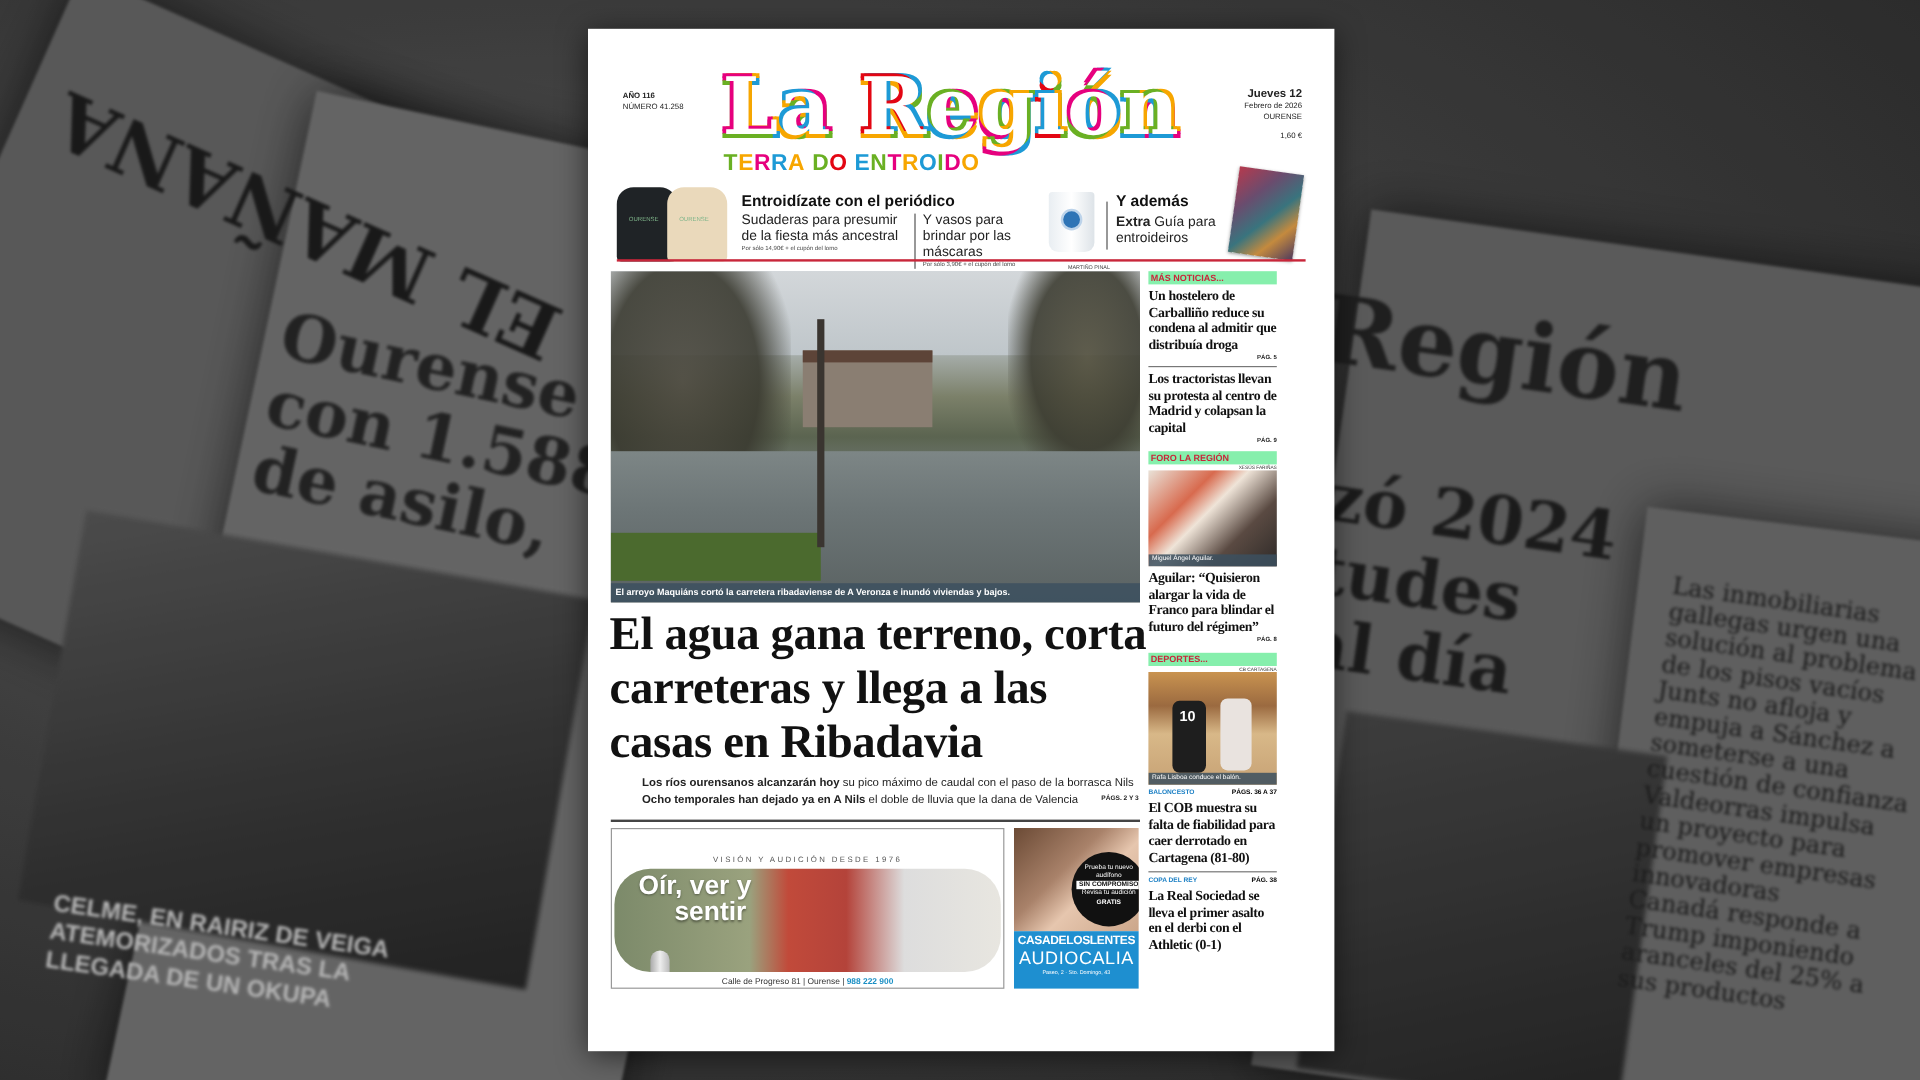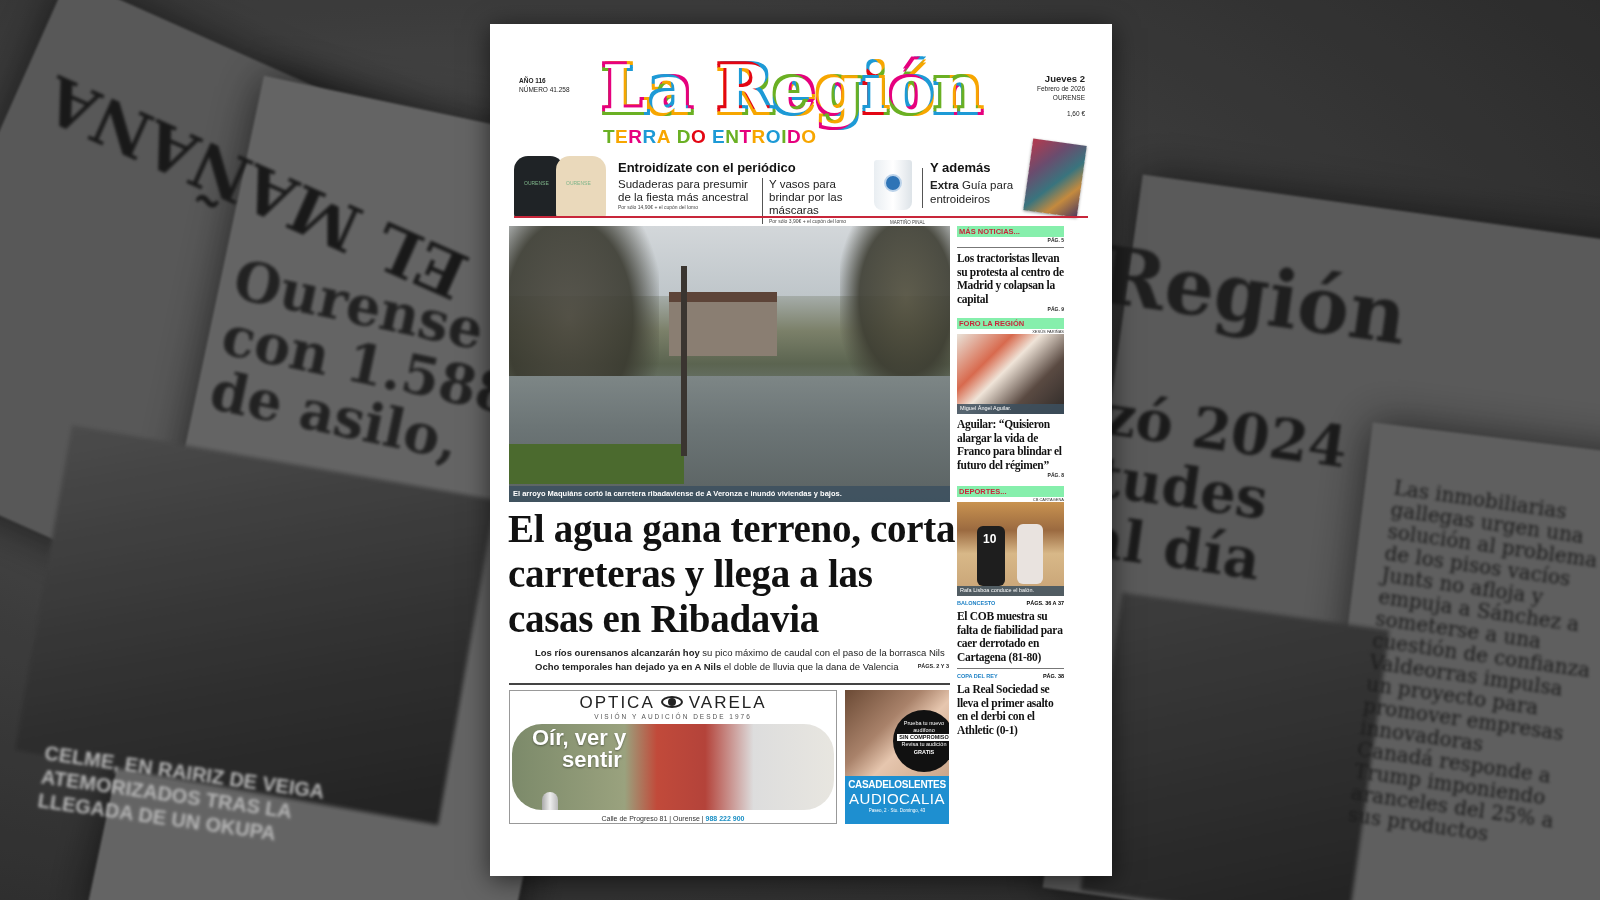--- a/index.html
+++ b/index.html
@@ -171,21 +171,21 @@
         <span class="logo-letter" style="--c1:#e30613;--c2:#1d9ad6;--c3:#f7a600;--c4:#6ab023;">R</span><span class="logo-letter" style="--c1:#6ab023;--c2:#e6007e;--c3:#1d9ad6;--c4:#f7a600;">e</span><span class="logo-letter" style="--c1:#f7a600;--c2:#6ab023;--c3:#e6007e;--c4:#1d9ad6;">g</span><span class="logo-letter" style="--c1:#1d9ad6;--c2:#f7a600;--c3:#e30613;--c4:#6ab023;">i</span><span class="logo-letter" style="--c1:#e6007e;--c2:#1d9ad6;--c3:#6ab023;--c4:#f7a600;">ó</span><span class="logo-letter" style="--c1:#6ab023;--c2:#f7a600;--c3:#1d9ad6;--c4:#e6007e;">n</span>
       </div>
     </div>
     <div class="tagline">
       <span style="color:#6ab023">T</span><span style="color:#f7a600">E</span><span style="color:#e6007e">R</span><span style="color:#1d9ad6">R</span><span style="color:#f7a600">A</span>
       <span style="color:#6ab023">D</span><span style="color:#e30613">O</span>
       <span style="color:#1d9ad6">E</span><span style="color:#6ab023">N</span><span style="color:#e6007e">T</span><span style="color:#f7a600">R</span><span style="color:#1d9ad6">O</span><span style="color:#6ab023">I</span><span style="color:#e6007e">D</span><span style="color:#f7a600">O</span>
     </div>
 
     <div class="date-info">
-      <div class="day">Jueves 2</div>
+      <div class="day">Jueves 12</div>
       <div class="month">Febrero de 2026</div>
       <div class="city">OURENSE</div>
       <div class="price">1,60 €</div>
     </div>
   </div>
 
   <div class="promo">
     <div class="sweater dark">
         <span class="lbl">OURENSE</span>
       </div>
@@ -228,23 +228,20 @@
   <h1 class="headline">El agua gana terreno, corta carreteras y llega a las casas en Ribadavia</h1>
 
   <div class="subhead">
     <div><b>Los ríos ourensanos alcanzarán hoy</b><span> su pico máximo de caudal con el paso de la borrasca Nils</span></div>
     <div><b>Ocho temporales han dejado ya en A Nils</b><span> el doble de lluvia que la dana de Valencia</span></div>
     <span class="pag">PÁGS. 2 Y 3</span>
   </div>
   <div class="rule"></div>
 
   <div class="ad-optica">
-    <div class="brand">
-      <span>OPTICA</span><span class="eye"></span><span>VARELA</span>
-    </div>
     <div class="sub">VISIÓN Y AUDICIÓN DESDE 1976</div>
     <div class="img">
       <div class="aid"></div>
     </div>
     <div class="slogan">
       <span>Oír, ver y</span>
       <span class="l2">sentir</span>
     </div>
     <div class="addr">
       <span>Calle de Progreso 81 | Ourense | </span><span class="ph">988 222 900</span>
@@ -261,20 +258,21 @@
     </div>
     <div class="brandbox">
       <div class="casa">CASADELOSLENTES</div>
       <div class="audio">AUDIOCALIA</div>
       <div class="addr2">Paseo, 2 · Sto. Domingo, 43</div>
     </div>
   </div>
 
   <div class="sidebar">
     <div class="sb-label">MÁS NOTICIAS...</div>
+    <div class="sb-story">Un hostelero de Carballiño reduce su condena al admitir que distribuía droga</div>
     <div class="sb-pag">PÁG. 5</div>
     <div class="sb-story">Los tractoristas llevan su protesta al centro de Madrid y colapsan la capital</div>
     <div class="sb-pag" style="border-bottom:none;">PÁG. 9</div>
 
     <div class="sb-label" style="margin-top:2px;">FORO LA REGIÓN</div>
     <div class="sb-credit">XESÚS FARIÑAS</div>
     <div class="sb-photo foro">
       <div class="cap">Miguel Ángel Aguilar.</div>
     </div>
     <div class="sb-story">Aguilar: “Quisieron alargar la vida de Franco para blindar el futuro del régimen”</div>

